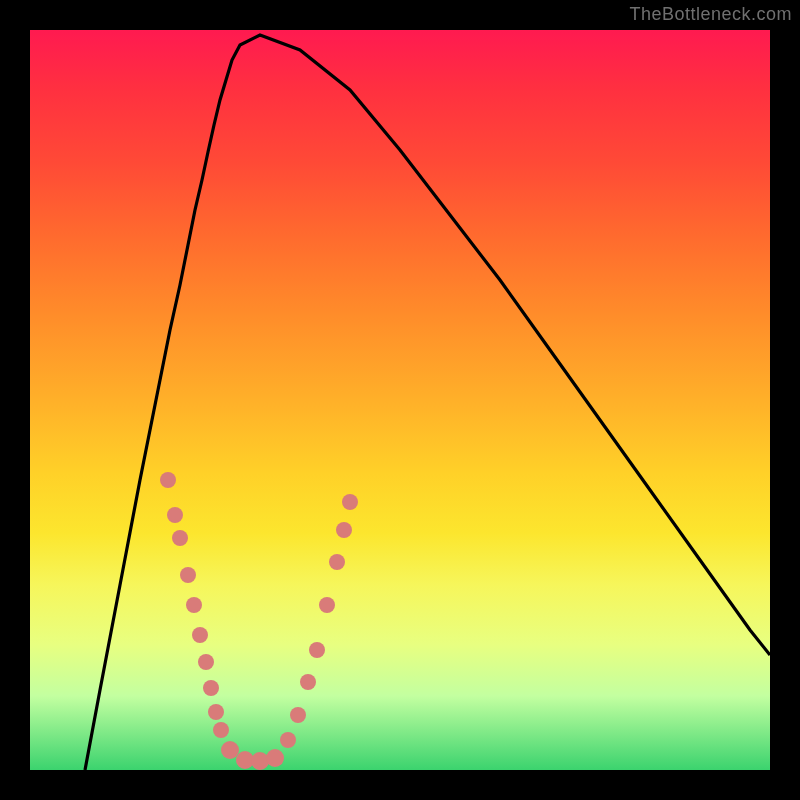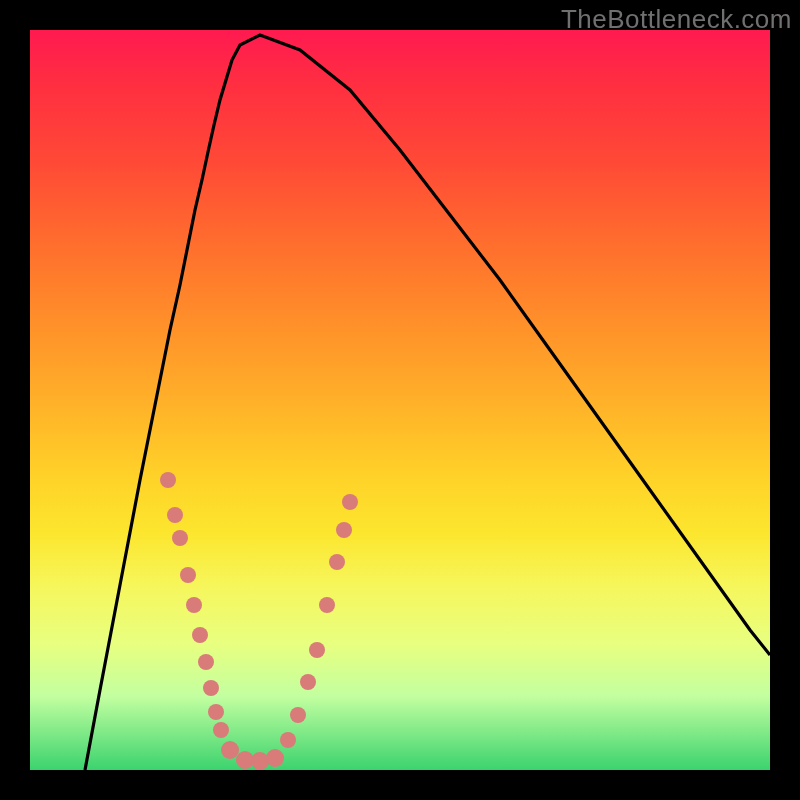--- a/index.html
+++ b/index.html
@@ -45,21 +45,21 @@
   svg.curve {
     position: absolute;
     left: 0;
     top: 0;
   }
   .watermark {
     position: absolute;
     top: 4px;
     right: 8px;
     color: #707070;
-    font-size: 26px;
+    font-size: 18px;
     letter-spacing: 0.5px;
     font-weight: 500;
     user-select: none;
   }
 </style>
 </head>
 <body>
 
 <div class="frame">
   <div class="watermark">TheBottleneck.com</div>

